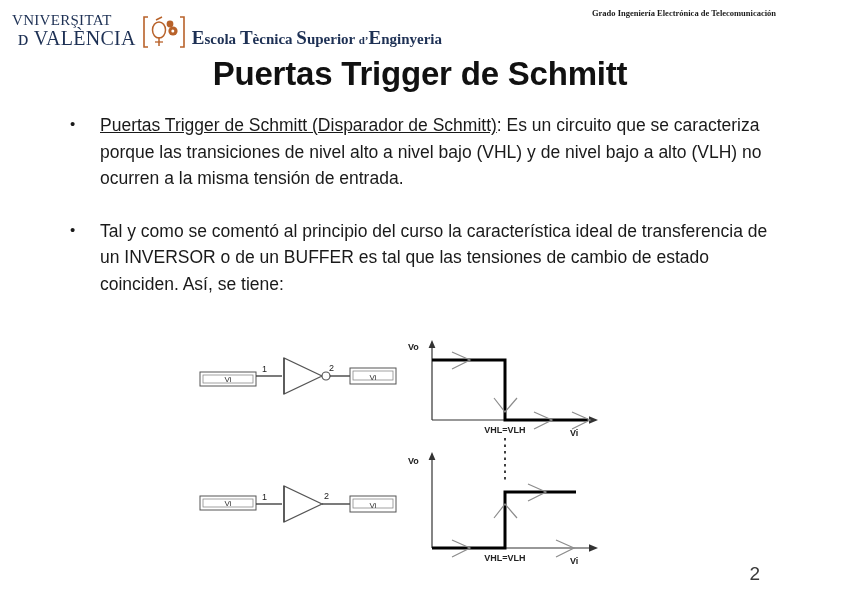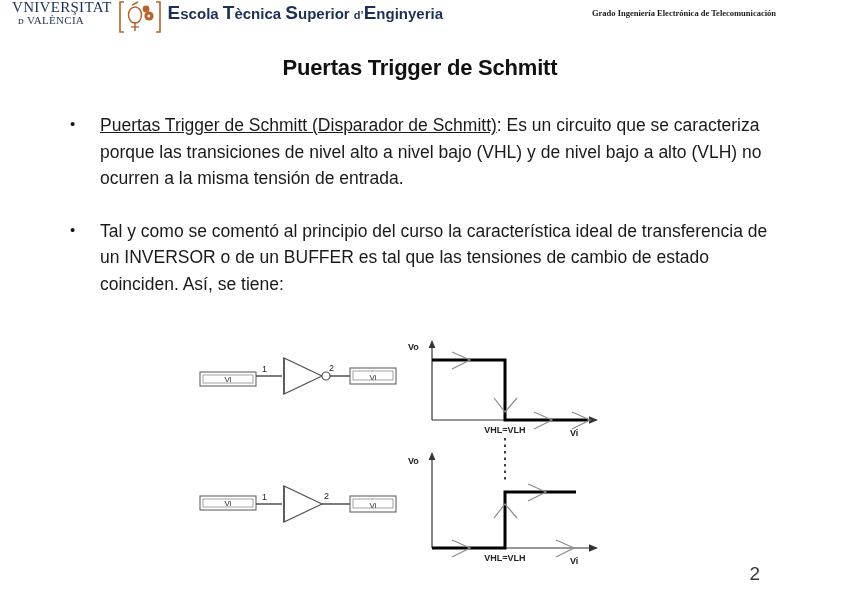--- a/index.html
+++ b/index.html
@@ -18,50 +18,50 @@
 
   
   .header {
     position: absolute;
     top: 0; left: 0;
     width: 848px;
     height: 46px;
   }
   .logo-block {
     position: absolute;
-    top: 0; left: 12px;
+    top: 13px; left: 12px;
     display: flex;
-    align-items: flex-start;
+    align-items: flex-end;
   }
   .logo-uv {
     font-family: "Liberation Serif", serif;
     color: #1d3054;
     line-height: 1.02;
     letter-spacing: 0.3px;
   }
   .logo-uv .l1 {
     display: block;
     font-size: 15px;
     font-variant: small-caps;
     text-transform: uppercase;
   }
   .logo-uv .l2 {
     display: block;
-    font-size: 11px;
+    font-size: 20px;
     text-transform: uppercase;
     padding-left: 6px;
   }
   .logo-emblem {
     margin: 0 4px 0 6px;
     position: relative;
     width: 44px;
     height: 34px;
   }
   .etse {
-    font-family: Liberation Sans, sans-serif;
+    font-family: Liberation Serif, serif;
     font-weight: bold;
     font-size: 15px;
     color: #1d3054;
     white-space: nowrap;
     margin-left: 2px;
     margin-top: 2px;
   }
   .etse .cap { font-size: 19px; }
   .etse .sm  { font-size: 11px; }
 
@@ -77,21 +77,21 @@
     color: #1a1a1a;
     font-family: Liberation Serif, serif;
   }
 
   
   .slide-title {
     position: absolute;
     top: 55px; left: 0;
     width: 840px;
     text-align: center;
-    font-size: 22px;
+    font-size: 33px;
     font-weight: bold;
     color: #111111;
     letter-spacing: -0.2px;
   }
 
   
   .bullets {
     position: absolute;
     top: 112px;
     left: 66px;

